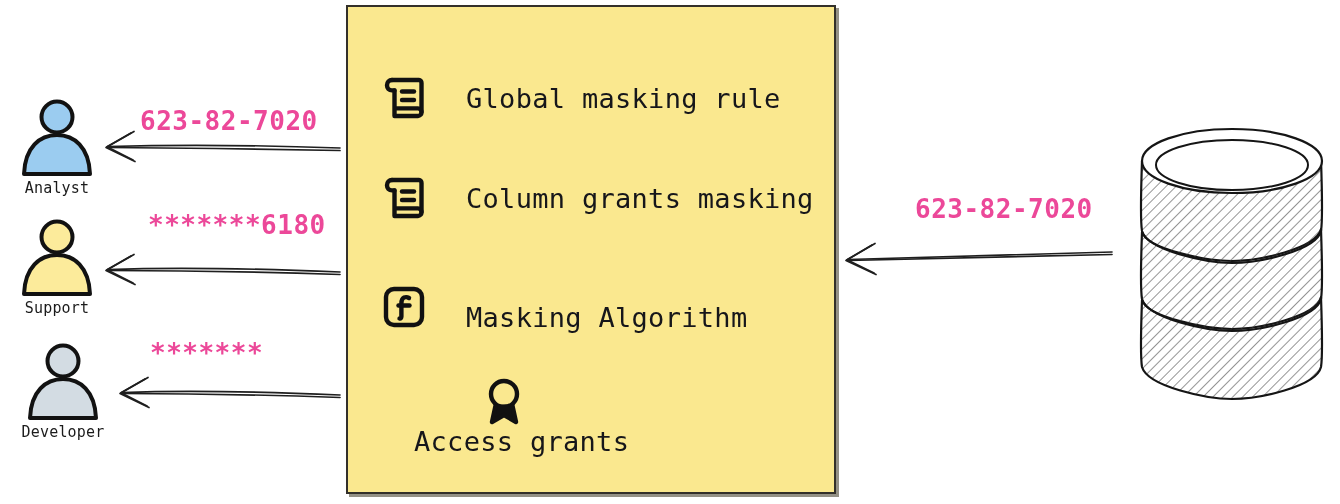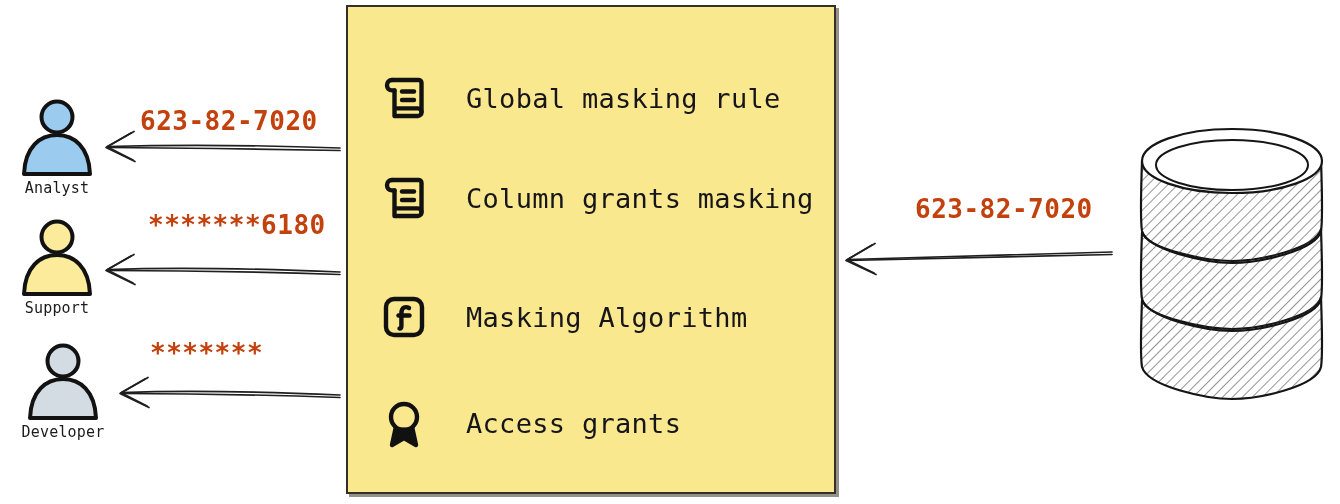--- a/index.html
+++ b/index.html
@@ -45,21 +45,21 @@
     margin-top: -1px;
     white-space: nowrap;
   }
 
   
   .arrow-label {
     position: absolute;
     font-family: "DejaVu Sans Mono", monospace;
     font-size: 26px;
     font-weight: 700;
-    color: #c2410c;
+    color: #ec4899;
     letter-spacing: 0.5px;
     white-space: nowrap;
   }
 
   
   #policy-card {
     position: absolute;
     left: 346px;
     top: 5px;
     width: 490px;
@@ -199,30 +199,30 @@
             <path d="M 14 8 H 41 C 42.5 8 43.5 9.3 43.5 11 V 40"></path>
             <path d="M 14 8 C 11 8 9 10.2 9 13.2 C 9 16.2 11 18.4 14 18.4 H 16.5"></path>
             <path d="M 16.5 18.4 V 44 H 40 C 42 44 43.5 42.3 43.5 40.2 C 43.5 38.1 42 36.4 40 36.4 H 16.5"></path>
             <path d="M 24 19.5 H 36"></path>
             <path d="M 24 28 H 36"></path>
           </g>
         </svg>
         <span class="p-label">Column grants masking</span>
       </div>
 
-      <div class="policy-row" style="top: 282px;">
+      <div class="policy-row" style="top: 270px; align-items: flex-end;">
         <svg class="p-icon" viewBox="0 0 52 52" xmlns="http://www.w3.org/2000/svg">
           <rect x="8" y="8" width="36" height="36" rx="8" ry="8" fill="none" stroke="#111111" stroke-width="4.4"></rect>
           <path d="M 31 17 C 31 17 28.5 15.5 26 16.6 C 23.8 17.6 23.4 20.2 23.4 22.6 V 35.5 C 23.4 37 22.6 37.8 21.5 37.4" fill="none" stroke="#111111" stroke-width="4.4" stroke-linecap="round"></path>
           <path d="M 20.5 24.5 H 31.5" fill="none" stroke="#111111" stroke-width="4.4" stroke-linecap="round"></path>
         </svg>
         <span class="p-label">Masking Algorithm</span>
       </div>
 
-      <div class="policy-row" style="top: 388px;">
+      <div class="policy-row" style="top: 367px; flex-direction: column;">
         <svg class="p-icon" viewBox="0 0 52 52" xmlns="http://www.w3.org/2000/svg">
           <circle cx="26" cy="20" r="13" fill="none" stroke="#111111" stroke-width="4.4"></circle>
           <path d="M 17.8 30.5 L 14 48 L 26 41 L 38 48 L 34.2 30.5" fill="#111111" stroke="#111111" stroke-width="4.4" stroke-linejoin="round"></path>
         </svg>
         <span class="p-label">Access grants</span>
       </div>
 
     </div>
   </div>
 

